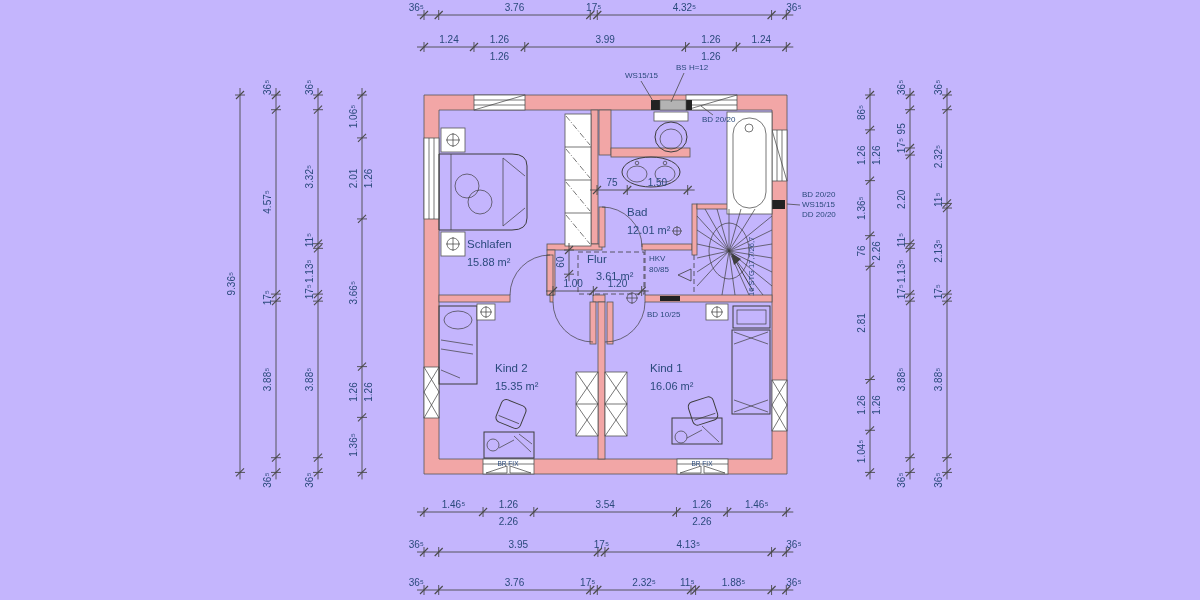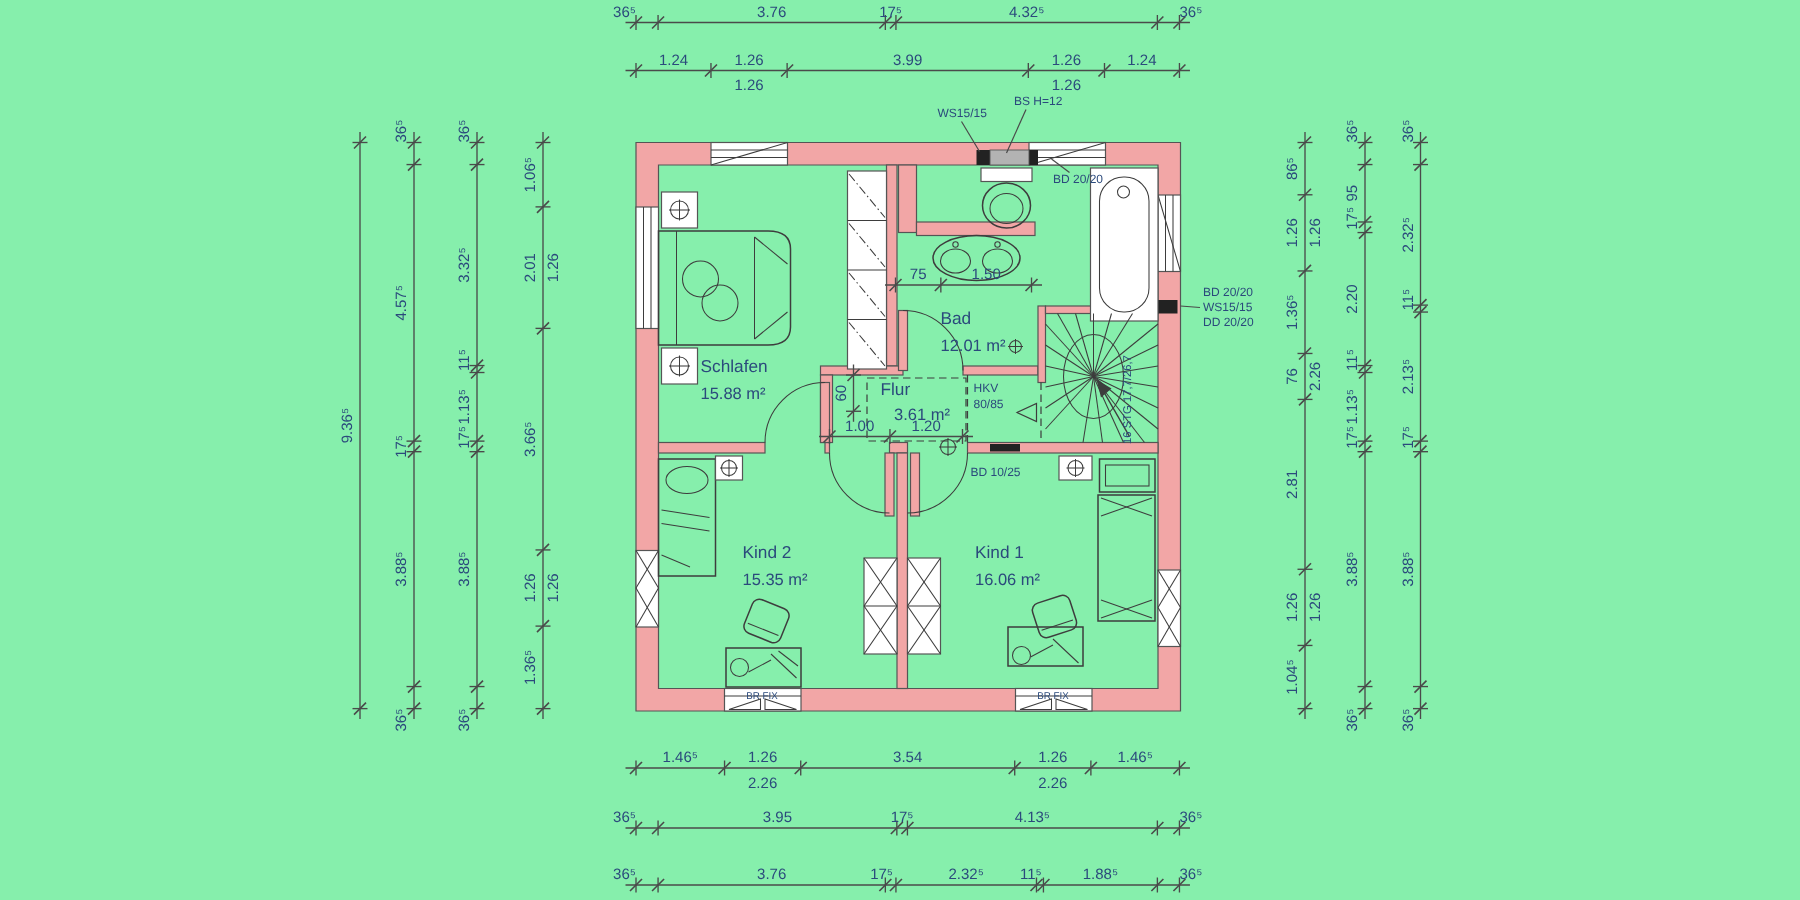--- a/index.html
+++ b/index.html
@@ -1,16 +1,16 @@
 <!DOCTYPE html>
 <html><head>
 <meta charset="utf-8">
 <style>
   html,body{margin:0;padding:0;background:#ffffff;}
-  #stage{position:relative;width:1200px;height:600px;background:#86efac;overflow:hidden;
+  #stage{position:relative;width:1200px;height:600px;background:#c4b5fd;overflow:hidden;
          font-family:"Liberation Sans", sans-serif;}
   svg{position:absolute;left:0;top:0;}
   .wall{fill:#f2a6a6;stroke:#555;stroke-width:0.8;}
   .lineart{stroke:#3d3d3d;stroke-width:1;fill:none;}
   .thin{stroke:#3d3d3d;stroke-width:0.7;fill:none;}
   .white{fill:#ffffff;stroke:#555;stroke-width:0.8;}
   .dash{stroke:#3d3d3d;stroke-width:0.8;fill:none;stroke-dasharray:5 3;}
   .dashdot{stroke:#3d3d3d;stroke-width:0.7;fill:none;stroke-dasharray:6 2 1 2;}
   text{fill:#2b4a7c;}
 </style>

